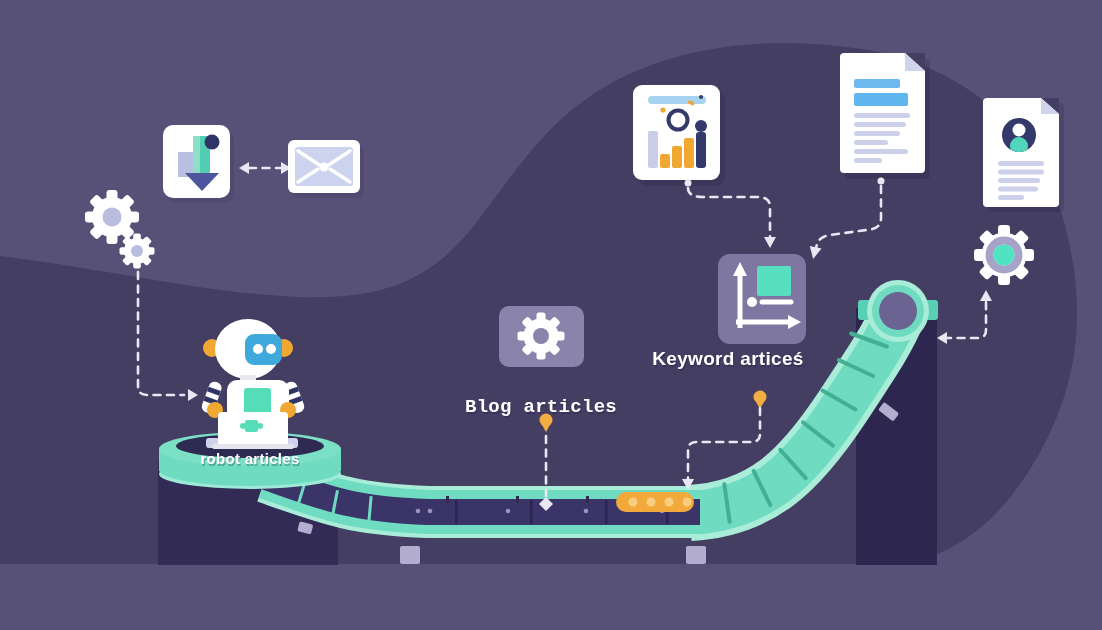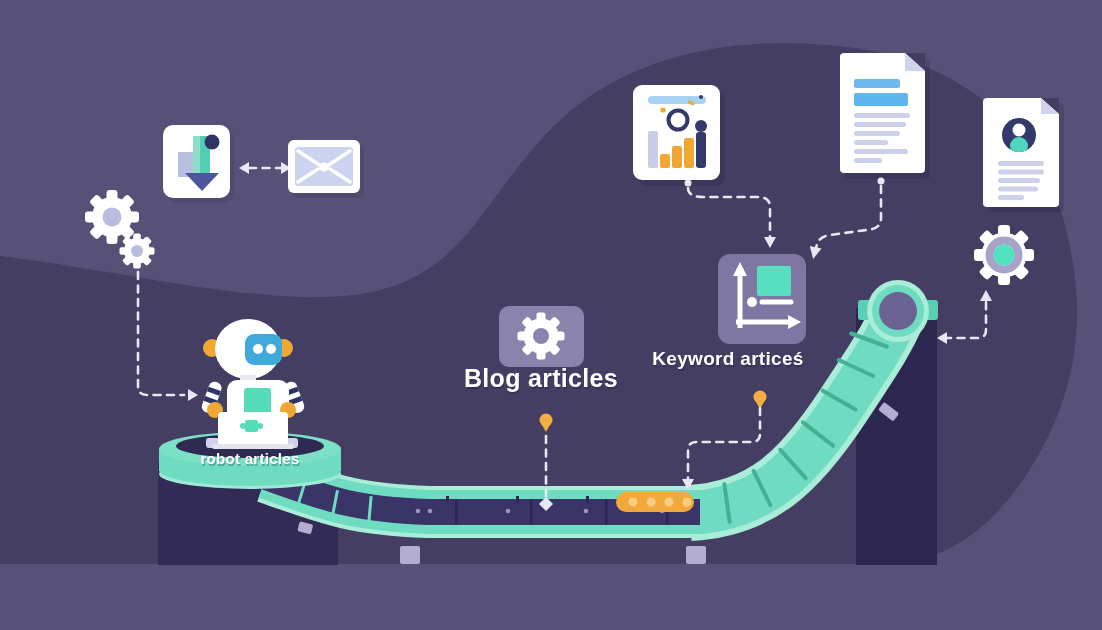--- a/index.html
+++ b/index.html
@@ -1,21 +1,21 @@
 <!DOCTYPE html>
 <html><head>
 <meta charset="utf-8">
 <style>
   html,body{margin:0;padding:0;background:#575178;}
   .stage{position:relative;width:1102px;height:630px;overflow:hidden;background:#575178;
          font-family:"Liberation Sans",sans-serif;}
   .stage svg{position:absolute;left:0;top:0;}
   .label{position:absolute;color:#ffffff;font-weight:700;text-align:center;
          text-shadow:1px 2px 0 rgba(40,33,70,.45);letter-spacing:.3px;}
-  .label.blog{left:455px;top:364px;width:172px;font-size:25px;}
+  .label.blog{left:455px;top:396px;width:172px;font-size:19px;font-family:Liberation Mono, monospace;}
   .label.keyword{left:640px;top:348px;width:176px;font-size:19px;}
   .label.robot{left:164px;top:450px;width:172px;font-size:15px;text-shadow:1px 2px 0 rgba(35,90,80,.45);}
 </style>
 </head>
 <body>
 
 <div class="stage">
 <svg width="1102" height="630" viewBox="0 0 1102 630">
 
   <path d="M 0,256 C 100,268 210,294 300,297 C 375,299 425,286 472,228

